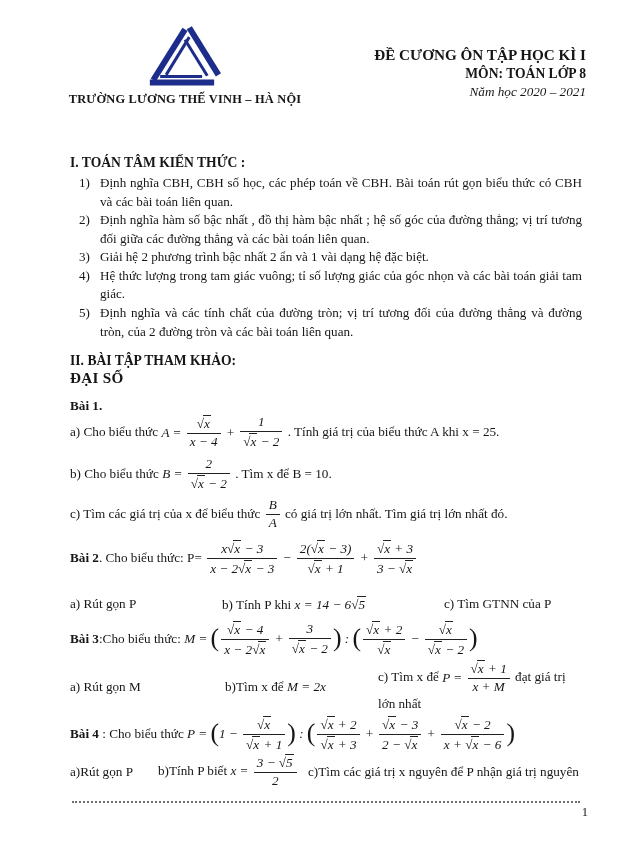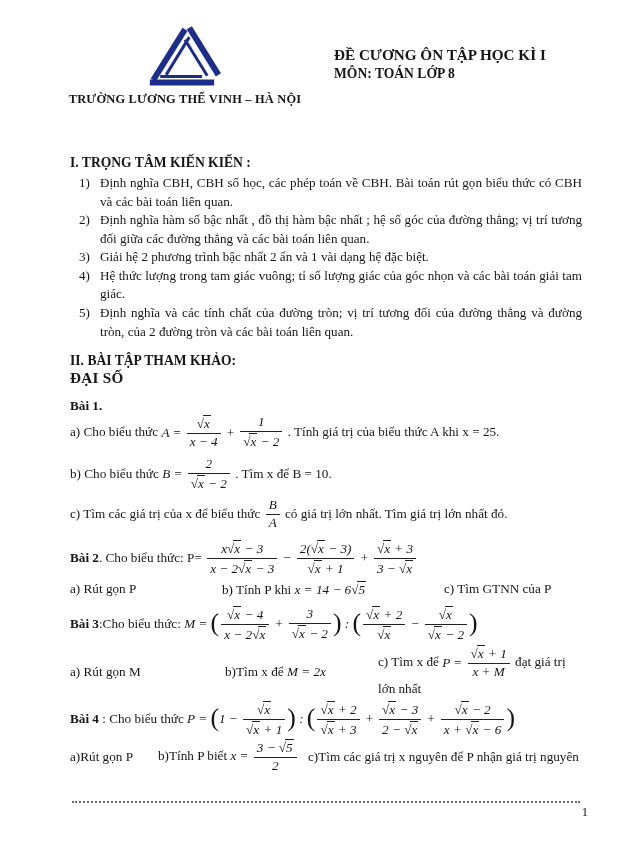--- a/index.html
+++ b/index.html
@@ -5,21 +5,21 @@
   * { box-sizing: border-box; margin: 0; padding: 0; }
   html, body { background: #ffffff; }
   body { width: 644px; margin: 0 auto; font-family: "Liberation Serif", serif; color: #161616; }
   .page { position: relative; width: 644px; height: 841px; background: #fff; overflow: hidden; }
 
   
   .header { display: flex; padding-top: 24px; }
   .header-left { margin-left: 62px; width: 246px; text-align: center; }
   .logo { display: block; margin: 2px auto 6px; }
   .school-name { font-weight: bold; font-size: 12.4px; white-space: nowrap; letter-spacing: 0.2px; }
-  .header-right { margin-left: auto; margin-right: 58px; width: 252px; text-align: left; padding-top: 22px; }
+  .header-right { margin-left: auto; margin-right: 58px; width: 252px; text-align: right; padding-top: 22px; }
   .doc-title { font-weight: bold; font-size: 15.2px; white-space: nowrap; }
   .doc-subject { font-weight: bold; font-size: 13.6px; margin-top: 2px; }
   .doc-year { font-style: italic; font-size: 13.2px; margin-top: 2px; }
 
   
   .content { padding: 0 62px 0 70px; }
   .sec-heading { font-weight: bold; font-size: 13.6px; }
   #sec1-heading { margin-top: 48px; }
   #sec2-heading { margin-top: 12px; }
   .focus-list { list-style: none; counter-reset: c; margin-top: 3px; }
@@ -39,21 +39,21 @@
   .num { display: block; padding: 0 3px 1px; border-bottom: 1px solid #222; line-height: 1.12; }
   .den { display: block; padding: 1px 3px 0; line-height: 1.12; }
   .sqrt { white-space: nowrap; }
   .rsign { display: inline-block; margin-right: -1px; }
   .rad { display: inline-block; border-top: 1px solid #222; padding: 0 1px; line-height: 1.2; }
   .bigpar { font-style: normal; font-size: 1.95em; line-height: 0.85; display: inline-block;
             vertical-align: middle; position: relative; top: -2px; font-weight: 400; }
 
   
   .abc { display: grid; align-items: center; font-size: 13.2px; }
-  #b2-row { grid-template-columns: 152px 222px 1fr; margin-top: 3px; }
+  #b2-row { grid-template-columns: 152px 222px 1fr; margin-top: 18px; }
   #b3-row { grid-template-columns: 131px 129px 1fr; margin-top: 3px; gap: 24px; }
   #b4-row { grid-template-columns: 88px 150px 1fr; margin-top: 1px; }
 
   
   .footer-line { position: absolute; left: 72px; right: 64px; top: 801px; border-top: 2px dotted #6e6e6e; }
   .page-num { position: absolute; right: 56px; top: 805px; font-size: 12.6px; }
 </style>
 </head>
 <body>
 
@@ -69,26 +69,27 @@
           <line x1="50" y1="16" x2="76" y2="58" stroke-width="3.5"></line>
           <line x1="9" y1="66" x2="84" y2="66" stroke-width="7"></line>
           <line x1="21" y1="59" x2="70" y2="59" stroke-width="3.5"></line>
         </g>
       </svg>
       <div class="school-name">TRƯỜNG  LƯƠNG THẾ VINH – HÀ NỘI</div>
     </div>
     <div class="header-right">
       <div class="doc-title">ĐỀ CƯƠNG ÔN TẬP HỌC KÌ I</div>
       <div class="doc-subject">MÔN:  TOÁN LỚP  8</div>
+      <div class="doc-year">Năm học 2020 – 2021</div>
     </div>
   </div>
 
   <div class="content">
 
-    <div class="sec-heading" id="sec1-heading">I. TRỌNG TÂM KIẾN KIẾN :</div>
+    <div class="sec-heading" id="sec1-heading">I. TOÁN TÂM KIẾN THỨC :</div>
     <ol class="focus-list">
       <li>Định nghĩa CBH, CBH số học, các phép toán về CBH. Bài toán rút gọn biểu thức có CBH và các bài toán liên quan.</li>
       <li>Định nghĩa hàm số bậc nhất , đồ thị hàm bậc nhất ; hệ số góc của đường thẳng; vị trí tương đối giữa các đường thẳng và các bài toán liên quan.</li>
       <li>Giải hệ 2 phương trình bậc nhất 2 ẩn và 1 vài dạng hệ đặc biệt.</li>
       <li>Hệ thức lượng trong tam giác vuông; tỉ số lượng giác của góc nhọn và các bài toán giải tam giác.</li>
       <li>Định nghĩa và các tính chất của đường tròn; vị trí tương đối của đường thẳng và đường tròn,  của 2 đường tròn và các bài toán liên quan.</li>
     </ol>
 
     <div class="sec-heading" id="sec2-heading">II. BÀI TẬP THAM KHẢO:</div>
     <div class="center-heading">ĐẠI SỐ</div>

